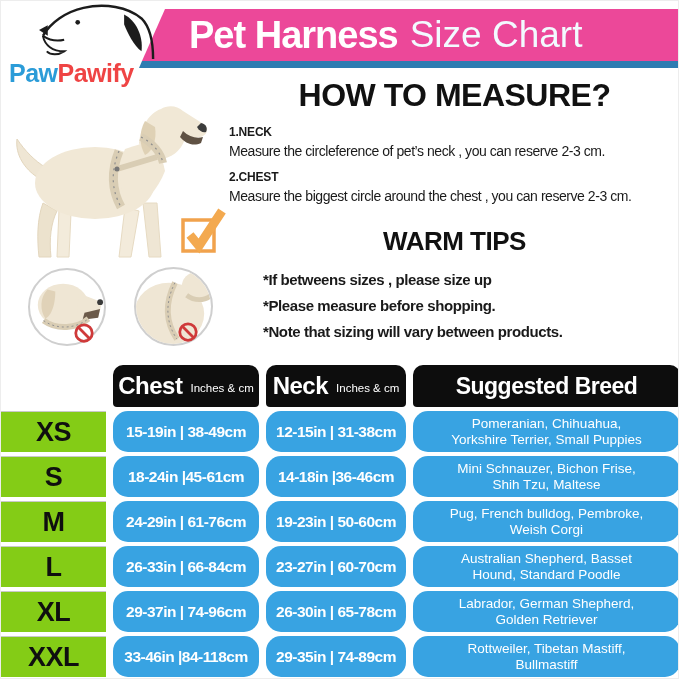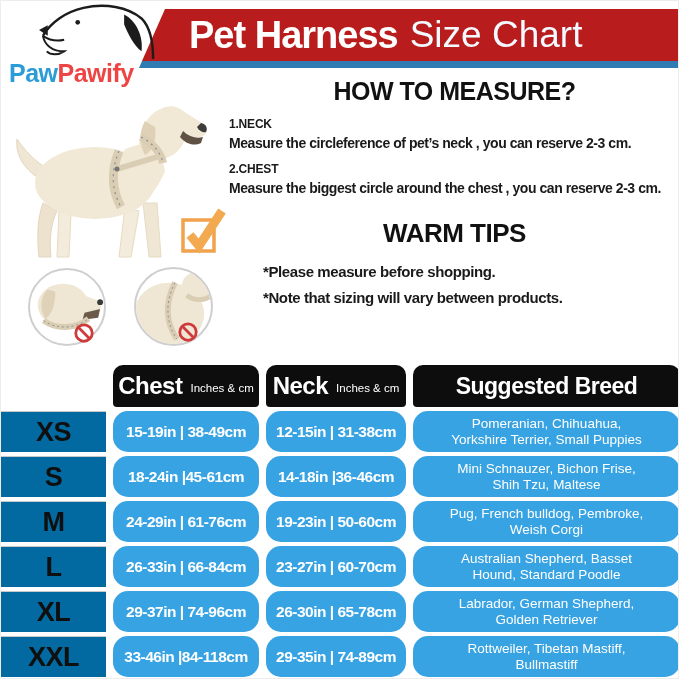--- a/index.html
+++ b/index.html
@@ -4,21 +4,21 @@
 <style>
   html,body{margin:0;padding:0;background:#fff;}
   .frame{
     position:relative;width:679px;height:679px;background:#ffffff;
     font-family:"Liberation Sans", sans-serif;overflow:hidden;
     border:1px solid #ededed;box-sizing:border-box;color:#1a1a1a;
   }
   
   .banner{
     position:absolute;left:128px;top:8px;right:0;height:52px;
-    background:#b91c1c;
+    background:#ec4899;
     clip-path:polygon(36px 0,100% 0,100% 100%,13px 100%);
     display:flex;align-items:center;padding-left:60px;box-sizing:border-box;
   }
   .banner-shadow{
     position:absolute;left:128px;top:60px;right:0;height:7px;
     background:#2e7cb1;
     clip-path:polygon(13px 0,100% 0,100% 100%,10px 100%);
   }
   .banner .t-bold{font-size:38px;font-weight:bold;color:#fff;letter-spacing:-1px;}
   .banner .t-light{font-size:37px;font-weight:normal;color:#f2faff;letter-spacing:0;margin-left:12px;}
@@ -31,23 +31,23 @@
   .dog-main{position:absolute;left:6px;top:98px;width:205px;height:170px;}
   .check-icon{position:absolute;left:177px;top:203px;width:50px;height:52px;}
   .inset{position:absolute;border-radius:50%;border:2px solid #cfcfcf;background:#fff;overflow:hidden;box-sizing:border-box;}
   .inset-neck{left:27px;top:267px;width:78px;height:78px;}
   .inset-chest{left:133px;top:266px;width:79px;height:79px;}
   .no-icon{position:absolute;width:22px;height:22px;}
   .no-icon.n1{left:72px;top:321px;}
   .no-icon.n2{left:176px;top:320px;}
   
   .right-col{position:absolute;left:228px;top:76px;width:451px;}
-  .h-title{font-size:25px;font-weight:bold;letter-spacing:-0.5px;text-align:center;color:#111;}
+  .h-title{font-size:32px;font-weight:bold;letter-spacing:-0.5px;text-align:center;color:#111;}
   .step-label{font-size:12px;font-weight:bold;margin-top:11px;letter-spacing:-0.2px;}
-  .step-text{font-size:14px;font-weight:bold;margin-top:4px;letter-spacing:-0.45px;white-space:nowrap;}
+  .step-text{font-size:14px;font-weight:normal;margin-top:4px;letter-spacing:-0.45px;white-space:nowrap;}
   .warm-title{font-size:26px;font-weight:bold;letter-spacing:-0.5px;text-align:center;margin-top:22px;color:#111;}
   .tips{margin-top:10px;padding-left:34px;}
   .tip-line{font-size:15px;font-weight:bold;letter-spacing:-0.4px;line-height:26px;white-space:nowrap;}
   
   .size-table{
     position:absolute;left:0;top:364px;width:542px;
     display:grid;grid-template-columns:105px 146px 140px 267px;
     grid-template-rows:42px repeat(6,41px);
     column-gap:7px;row-gap:4px;
   }
@@ -55,21 +55,21 @@
     background:#0d0d0d;color:#fff;border-radius:10px 10px 4px 4px;
     display:flex;align-items:center;justify-content:center;gap:8px;
   }
   .th .big{font-size:24px;font-weight:bold;letter-spacing:-0.5px;}
   .th .units{font-size:11.5px;font-weight:normal;margin-top:4px;}
   .th .breed-big{font-size:23px;font-weight:bold;letter-spacing:-0.5px;}
   .corner{background:#fff;}
   .row{display:contents;}
   .size-label{
     display:flex;align-items:center;justify-content:center;
-    font-size:27px;font-weight:bold;color:#0f0f0f;background:#0369a1;
+    font-size:27px;font-weight:bold;color:#0f0f0f;background:#84cc16;
     border-top:1px solid #c9c9c9;letter-spacing:-0.5px;
   }
   .cell{
     background:#38a3e2;color:#fff;display:flex;align-items:center;justify-content:center;
     text-align:center;
     border-radius:15px;
   }
   .cell.meas{font-size:15.5px;font-weight:bold;letter-spacing:-0.5px;}
   .cell.breed{font-size:13.5px;font-weight:normal;line-height:16px;white-space:pre-line;padding:0 4px;}
 </style>
@@ -154,20 +154,21 @@
     <div class="h-title">HOW TO MEASURE?</div>
 
     <div class="step-label">1.NECK</div>
     <div class="step-text">Measure the circleference of pet’s neck , you can reserve 2-3 cm.</div>
 
     <div class="step-label">2.CHEST</div>
     <div class="step-text">Measure the biggest circle around the chest , you can reserve 2-3 cm.</div>
 
     <div class="warm-title">WARM TIPS</div>
     <div class="tips">
+      <div class="tip-line">*If betweens sizes , please size up</div>
       <div class="tip-line">*Please measure before shopping.</div>
       <div class="tip-line">*Note that sizing will vary between products.</div>
     </div>
   </div>
 
   <div class="size-table">
     <div class="corner"></div>
     <div class="th">
       <span class="big">Chest</span>
       <span class="units">Inches &amp; cm</span>

